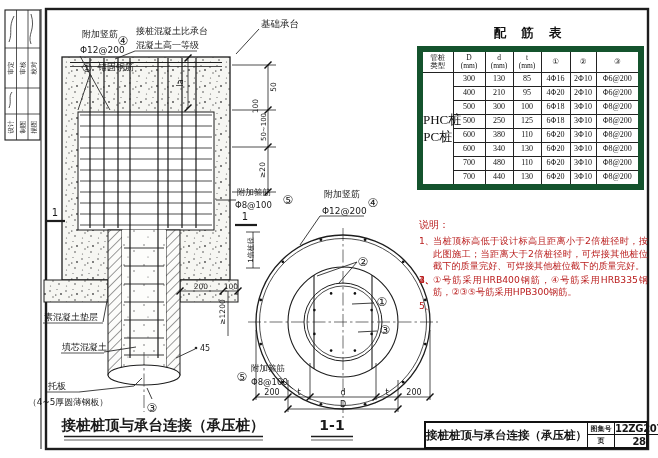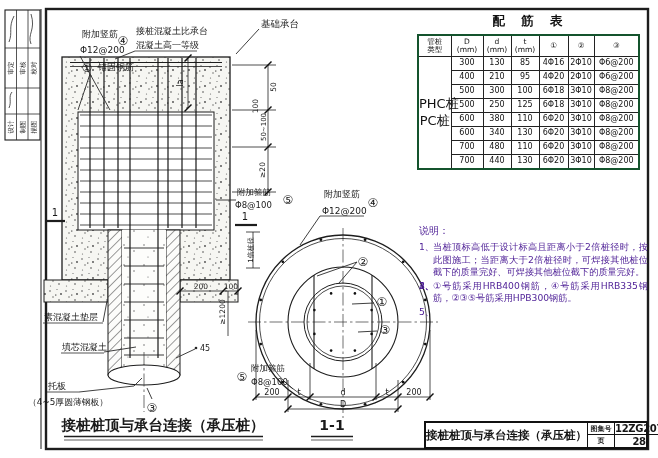--- a/index.html
+++ b/index.html
@@ -8,32 +8,32 @@
   svg{position:absolute;left:0;top:0;}
   svg text{font-family:"DejaVu Sans",sans-serif;fill:#1a1a1a;}
   .ln{stroke:#1d1d1d;}
   .thin{stroke:#2a2a2a;stroke-width:0.8;fill:none;}
   .leader{stroke:#2a2a2a;stroke-width:0.9;fill:none;}
   .dimln{stroke:#222;stroke-width:0.8;fill:none;}
   .tick{stroke:#111;stroke-width:1.4;}
   .cl{stroke:#333;stroke-width:0.7;stroke-dasharray:13 3 2.5 3;fill:none;}
 
   
-  #rebar-table-wrap{position:absolute;left:417px;top:13px;width:221px;}
+  #rebar-table-wrap{position:absolute;left:417px;top:25px;width:221px;font-family:Liberation Serif, serif;}
   #rebar-table-title{text-align:center;font-size:12.5px;font-weight:bold;letter-spacing:6px;
         padding-left:6px;margin-bottom:4px;color:#111;}
-  table.rebar{border-collapse:collapse;table-layout:fixed;width:221px;border:2px solid #14532d;}
+  table.rebar{border-collapse:collapse;table-layout:fixed;width:221px;border:6px solid #14532d;}
   table.rebar td{border:1px solid #222;text-align:center;vertical-align:middle;
         font-size:8px;height:13px;line-height:1.02;padding:0;color:#111;white-space:nowrap;}
   table.rebar tr.hdr td{height:20px;font-size:7.5px;}
   table.rebar td.circ{font-size:9.5px;}
   table.rebar td.ptype{font-size:13px;line-height:1.25;}
 
   
-  #notes{position:absolute;left:419px;top:224px;width:229px;color:#4c1d95;}
+  #notes{position:absolute;left:419px;top:218px;width:229px;color:#b91c1c;}
   #notes-title{font-size:10px;margin-bottom:3px;}
   .note-item{position:relative;padding-left:14px;font-size:9.2px;line-height:12.6px;
         text-align:justify;margin-bottom:1px;}
   .note-no{position:absolute;left:0;top:0;}
 
   
   #title-block{position:absolute;left:424px;top:421px;width:224px;height:28px;
         border:2px solid #111;display:flex;box-sizing:border-box;background:#fff;}
   #tb-title{width:166px;border-right:1.5px solid #111;display:flex;align-items:center;
         justify-content:center;font-size:11.5px;font-weight:bold;white-space:nowrap;}

